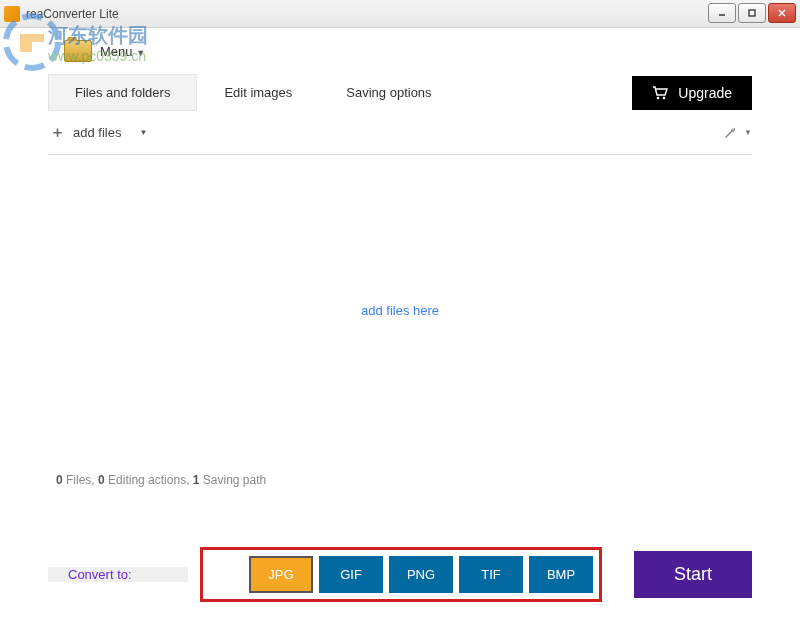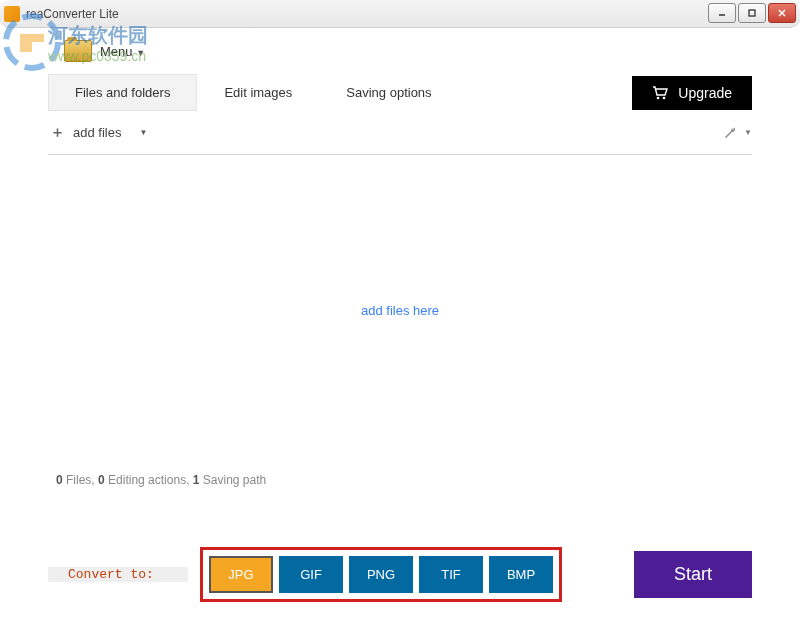--- a/index.html
+++ b/index.html
@@ -6,21 +6,20 @@
     body { width: 800px; height: 620px; background: #fff; overflow: hidden; position: relative; }
     
     .titlebar {
       height: 28px;
       background: linear-gradient(#f5f5f5, #e8e8e8);
       border-bottom: 1px solid #d0d0d0;
       display: flex;
       align-items: center;
       padding: 0 4px;
       position: relative;
-      border-radius: 10px;
     }
     .titlebar-icon {
       width: 16px; height: 16px;
       background: linear-gradient(135deg, #f5a623, #e88a00);
       border-radius: 2px;
       margin-right: 6px;
     }
     .titlebar-text { font-size: 12px; color: #444; }
     .window-controls { position: absolute; right: 4px; top: 3px; display: flex; gap: 2px; }
     .win-btn {
@@ -160,43 +159,43 @@
       left: 48px;
       right: 48px;
       display: flex;
       align-items: center;
       gap: 12px;
     }
     .convert-label {
       background: #efefef;
       padding: 0 20px;
       font-size: 13px;
-      color: #c2410c;
+      color: #6d28d9;
       width: 140px;
-      font-family: Liberation Mono, monospace;
     }
     .format-group {
       display: flex;
       gap: 6px;
       padding: 6px;
       border: 3px solid #d02020;
     }
     .fmt-btn {
       width: 64px;
       padding: 9px 0;
       text-align: center;
       font-size: 13px;
       background: #0369a1;
       color: #fff;
       cursor: pointer;
       border: 2px solid transparent;
     }
     .fmt-btn.selected {
       background: #f5a623;
       border: 2px solid #555;
+      margin-left: 40px;
     }
     .fmt-btn.more {
       background: #6a6a6a;
     }
     .start-btn {
       background: #4c1d95;
       color: #fff;
       padding: 13px 40px;
       font-size: 18px;
       border: none;

